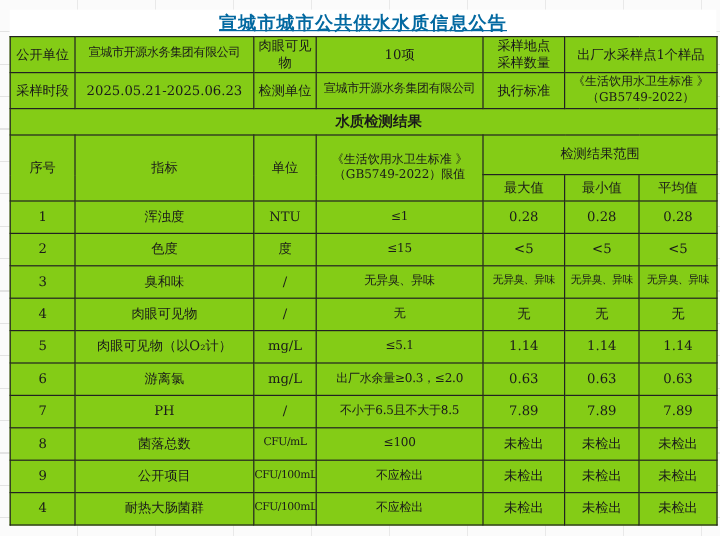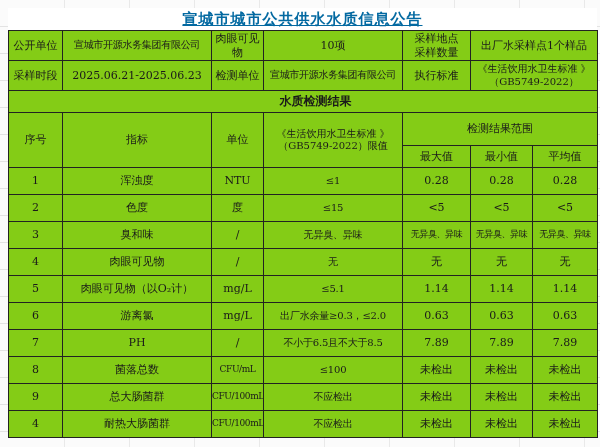--- a/index.html
+++ b/index.html
@@ -66,21 +66,21 @@
       <td class="company">宣城市开源水务集团有限公司</td>
       <td>肉眼可见物</td>
       <td>10项</td>
       <td class="pre">采样地点
 采样数量</td>
       <td colspan="2">出厂水采样点1个样品</td>
     </tr>
 
     <tr class="info-row">
       <td>采样时段</td>
-      <td>2025.06.21-2025.06.23</td>
+      <td>2025.05.21-2025.06.23</td>
       <td>检测单位</td>
       <td class="company">宣城市开源水务集团有限公司</td>
       <td>执行标准</td>
       <td colspan="2" class="pre std">《生活饮用水卫生标准 》
 （GB5749-2022）</td>
     </tr>
 
     <tr class="section-row">
       <td colspan="7">水质检测结果</td>
     </tr>
@@ -168,21 +168,21 @@
           <td>8</td>
           <td>菌落总数</td>
           <td class="tight">CFU/mL</td>
           <td class="limit">≤100</td>
           <td>未检出</td>
           <td>未检出</td>
           <td>未检出</td>
         </tr>
         <tr>
           <td>9</td>
-          <td>总大肠菌群</td>
+          <td>公开项目</td>
           <td class="tight">CFU/100mL</td>
           <td class="limit">不应检出</td>
           <td>未检出</td>
           <td>未检出</td>
           <td>未检出</td>
         </tr>
         <tr>
           <td>4</td>
           <td>耐热大肠菌群</td>
           <td class="tight">CFU/100mL</td>

